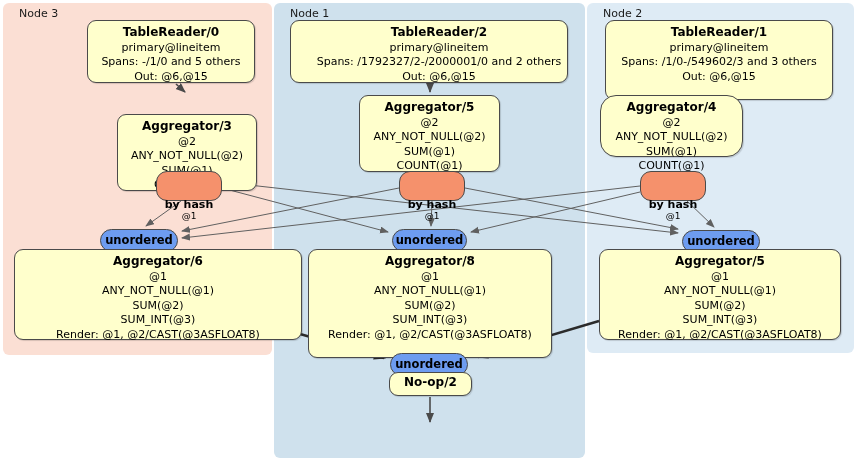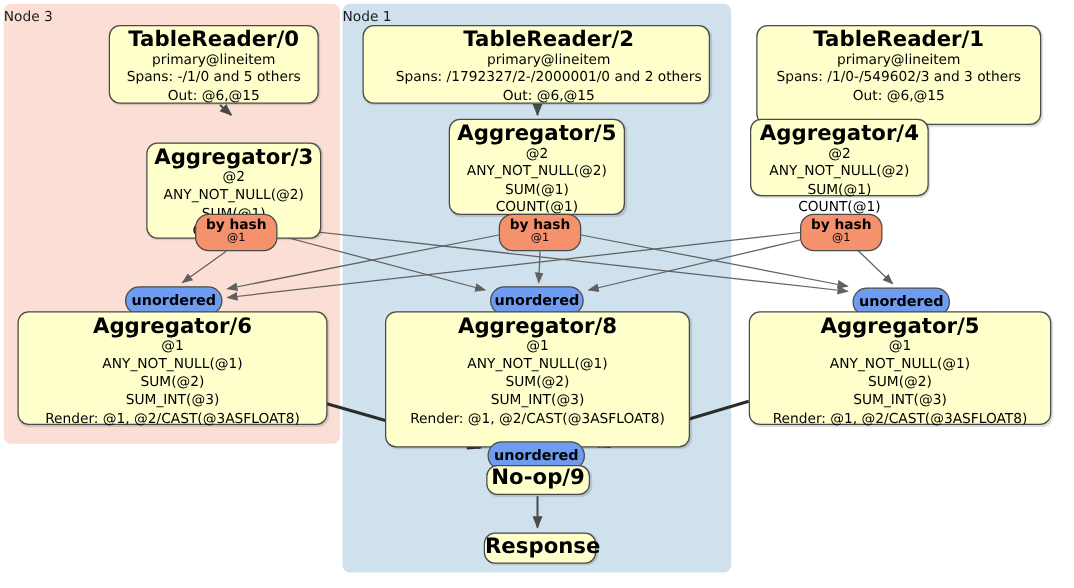--- a/index.html
+++ b/index.html
@@ -4,49 +4,49 @@
 <style>
   html,body{margin:0;padding:0;background:#ffffff;}
   .canvas{
     position:relative;width:859px;height:470px;overflow:hidden;
     font-family:"DejaVu Sans","Liberation Sans",sans-serif;color:#000;
   }
   .region{position:absolute;border-radius:6px;}
   .region-node3{left:3px;top:3px;width:269px;height:352px;background:var(--node3_bg);}
   .region-node1{left:274px;top:3px;width:311px;height:455px;background:var(--node1_bg);}
   .region-node2{left:587px;top:3px;width:267px;height:350px;background:var(--node2_bg);}
-  .region-label{position:absolute;left:0;top:4px;font-size:11px;color:#1a1a1a;}
+  .region-label{position:absolute;left:16px;top:4px;font-size:11px;color:#1a1a1a;}
   svg.edges{position:absolute;left:0;top:0;pointer-events:none;}
   .pbox{
     position:absolute;background:var(--box_bg);border:1.5px solid var(--box_border);
     border-radius:9px;text-align:center;box-sizing:border-box;padding-top:3px;
     box-shadow:1px 1px 1px rgba(0,0,0,0.15);
   }
-  .pbox .title{font-weight:bold;font-size:17px;line-height:17px;}
+  .pbox .title{font-weight:bold;font-size:12px;line-height:17px;}
   .pbox .line{font-size:11px;line-height:14.4px;white-space:nowrap;}
   .pill{
     position:absolute;border:1.5px solid var(--box_border);box-sizing:border-box;
     text-align:center;
   }
   .router{
     background:var(--router_bg);border-radius:11px;width:66px;height:30px;padding-top:1px;
   }
-  .router .rlabel{font-weight:bold;font-size:11px;line-height:13px;}
+  .router .rlabel{font-weight:bold;font-size:11px;line-height:13px;margin-top:25px;}
   .router .rdetail{font-size:9px;line-height:11px;}
   .stream{
     background:var(--stream_bg);border-radius:12px;width:78px;height:23px;
     font-weight:bold;font-size:11.5px;line-height:20px;
   }
   .b-tr0{left:87px;top:20px;width:168px;height:63px;}
   .b-tr2{left:290px;top:20px;width:278px;height:63px;padding-left:20px;}
   .b-tr1{left:605px;top:20px;width:228px;height:80px;}
   .b-agg3{left:117px;top:95px;width:140px;height:77px;margin-top:19px;}
   .b-agg5{left:359px;top:95px;width:141px;height:77px;}
-  .b-agg4{left:600px;top:95px;width:143px;height:62px;}
-  .b-agg6{left:14px;top:249px;width:248px;height:91px;}
+  .b-agg4{left:600px;top:95px;width:143px;height:62px;border-radius:16px;}
+  .b-agg6{left:14px;top:249px;width:288px;height:91px;}
   .b-agg8{left:308px;top:249px;width:244px;height:109px;}
   .b-agg7{left:599px;top:249px;width:242px;height:91px;}
   .b-noop{left:389px;top:372px;width:83px;height:24px;padding-top:1px;}
   .b-resp{left:387px;top:426px;width:90px;height:25px;padding-top:2px;}
   .r-hash3{left:156px;top:171px;}
   .r-hash5{left:399px;top:171px;}
   .r-hash4{left:640px;top:171px;}
   .s-un6{left:100px;top:229px;}
   .s-un8{left:392px;top:229px;width:75px;}
   .s-un7{left:682px;top:230px;}
@@ -58,20 +58,23 @@
 </head>
 <body>
 
 <div class="canvas">
 
   <div class="region region-node3">
     <div class="region-label">Node 3</div>
   </div>
   <div class="region region-node1">
     <div class="region-label">Node 1</div>
+  </div>
+  <div class="region region-node2">
+    <div class="region-label">Node 2</div>
   </div>
 
   <svg class="edges" width="859" height="470">
     <defs>
       <marker id="arr-thin" markerUnits="userSpaceOnUse" markerWidth="9" markerHeight="8" refX="8" refY="3.5" orient="auto">
         <path d="M0,0 L9,3.5 L0,7 z" style="fill:var(--edge_thin)"></path>
       </marker>
       <marker id="arr-mid" markerUnits="userSpaceOnUse" markerWidth="10" markerHeight="9" refX="9" refY="4" orient="auto">
         <path d="M0,0 L10,4 L0,8 z" style="fill:var(--edge_mid)"></path>
       </marker>
@@ -177,19 +180,16 @@
     <div class="title">Aggregator/5</div>
     <div class="line">@1</div>
     <div class="line">ANY_NOT_NULL(@1)</div>
     <div class="line">SUM(@2)</div>
     <div class="line">SUM_INT(@3)</div>
     <div class="line">Render: @1, @2/CAST(@3ASFLOAT8)</div>
   </div>
 
   <div class="pill stream s-un9">unordered</div>
   <div class="pbox b-noop">
-    <div class="title">No-op/9</div>
-  </div>
-  <div class="pbox b-resp">
-    <div class="title">Response</div>
+    <div class="title">No-op/2</div>
   </div>
 
 </div>
 
 </body></html>

